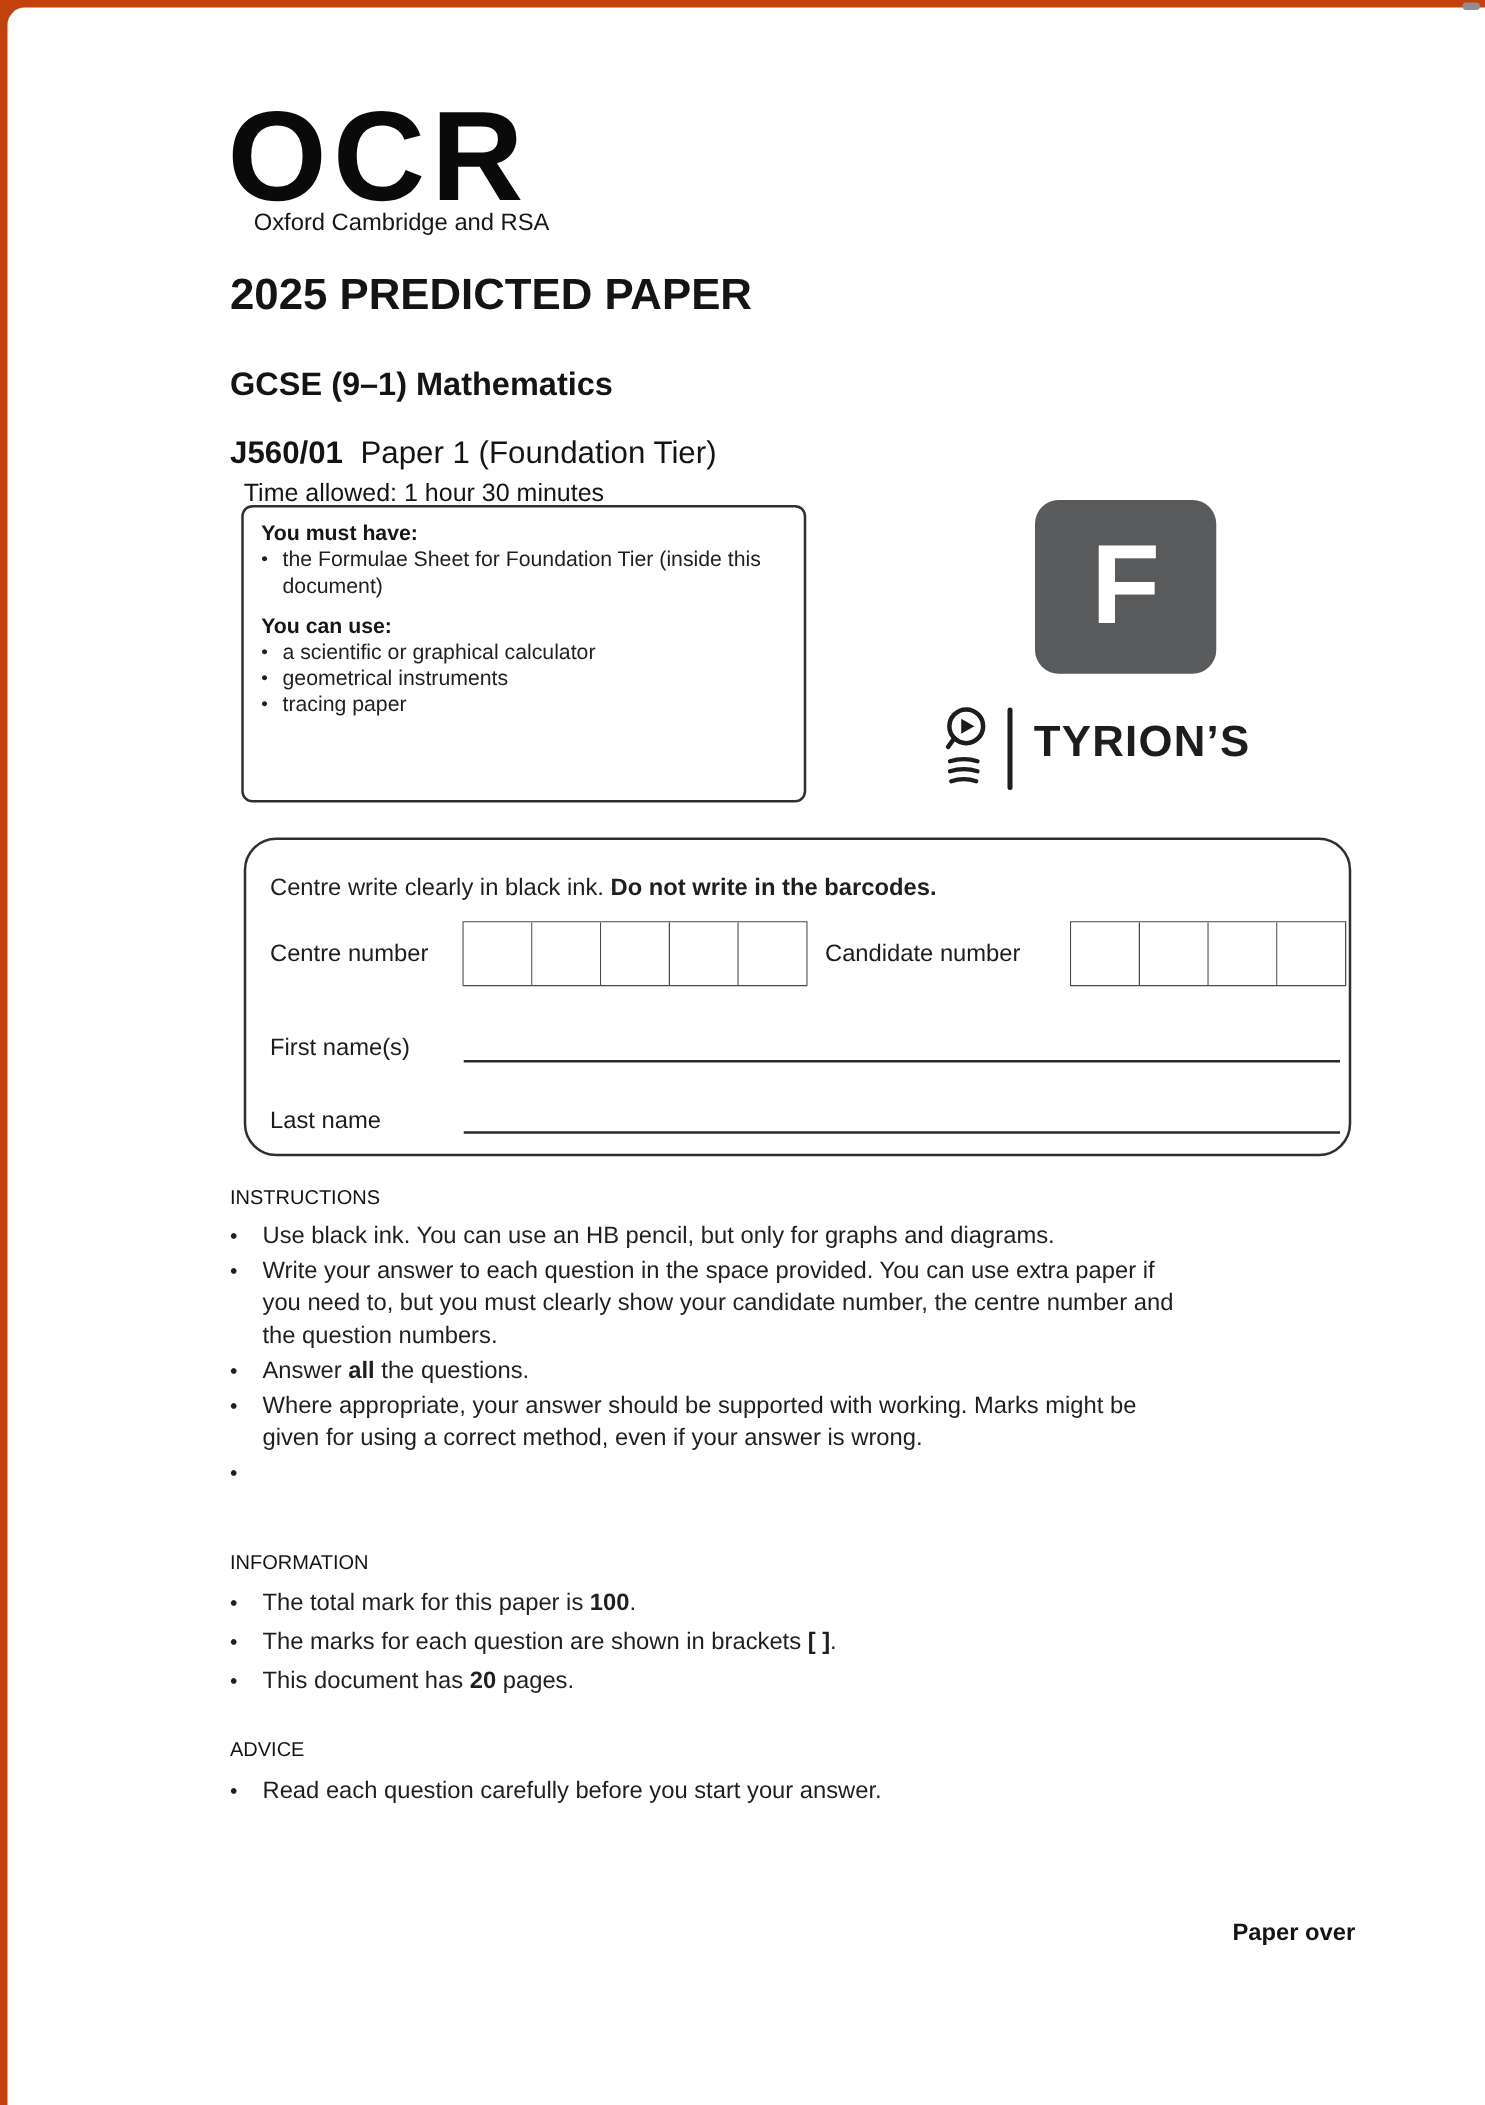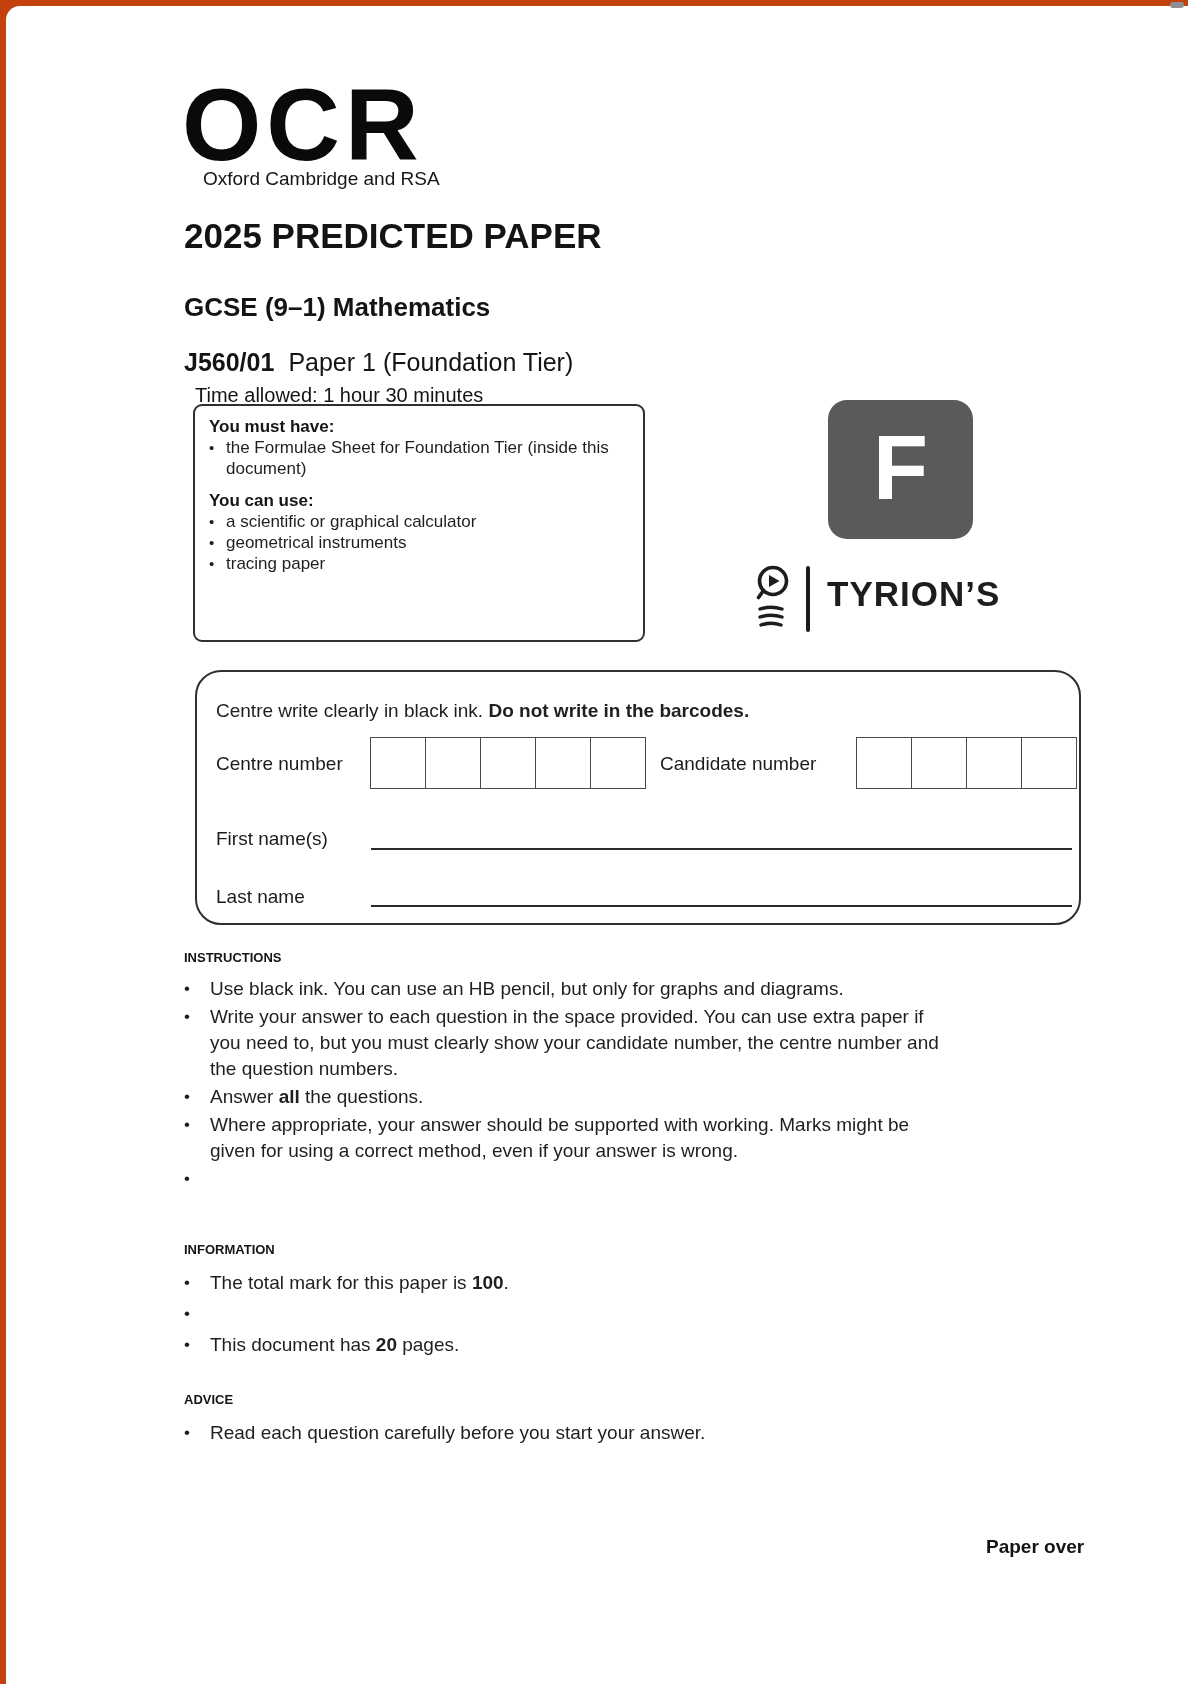--- a/index.html
+++ b/index.html
@@ -49,21 +49,21 @@
   .cells .cell:last-child{border-right:none;}
   .cells-centre{left:370px;top:737px;}
   .cells-cand{left:856px;top:737px;}
   .lab-first{left:216px;top:828px;}
   .lab-last{left:216px;top:886px;}
   .nameline{height:2px;background:#2b2b2b;}
   .line-first{left:371px;top:848px;width:701px;}
   .line-last{left:371px;top:905px;width:701px;}
 
   
-  .shead{font-size:13px;font-weight:bold;color:#141414;}
+  .shead{font-size:16px;font-weight:normal;color:#141414;}
   .h-instr{left:184px;top:950px;}
   .h-info{left:184px;top:1242px;}
   .h-advice{left:184px;top:1392px;}
   .list{width:890px;font-size:19px;line-height:26px;}
   .l-instr{left:184px;top:976px;}
   .l-info{left:184px;top:1270px;}
   .l-advice{left:184px;top:1420px;}
   .li{display:flex;margin-bottom:2px;}
   .l-info .li{margin-bottom:5px;}
   .li .dot{width:26px;flex:0 0 26px;font-size:17px;}
@@ -178,20 +178,21 @@
   </div>
 
   <div class="abs shead h-info">INFORMATION</div>
   <div class="abs list l-info">
     <div class="li">
       <span class="dot">•</span>
       <span class="li-text"><span>The total mark for this paper is </span><span class="b">100</span><span>.</span></span>
     </div>
     <div class="li">
       <span class="dot">•</span>
+      <span class="li-text"><span>The marks for each question are shown in brackets </span><span class="b">[ ]</span><span>.</span></span>
     </div>
     <div class="li">
       <span class="dot">•</span>
       <span class="li-text"><span>This document has </span><span class="b">20</span><span> pages.</span></span>
     </div>
   </div>
 
   <div class="abs shead h-advice">ADVICE</div>
   <div class="abs list l-advice">
     <div class="li">

